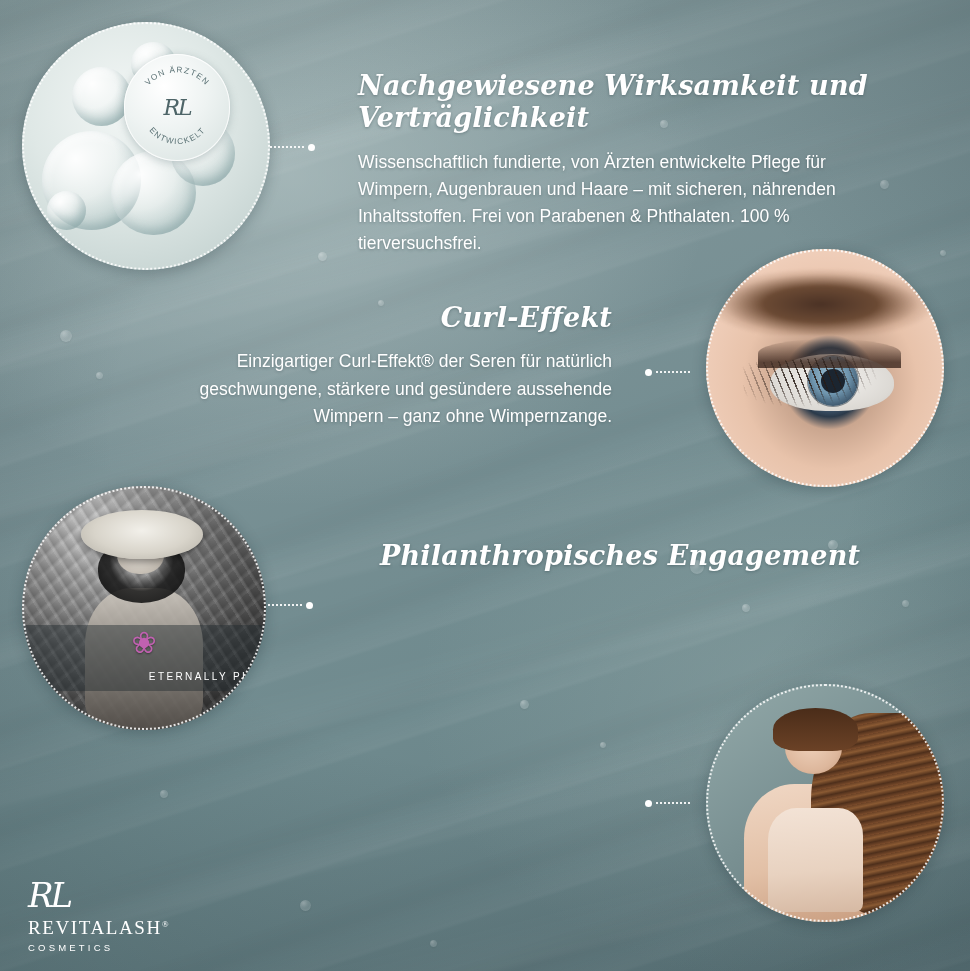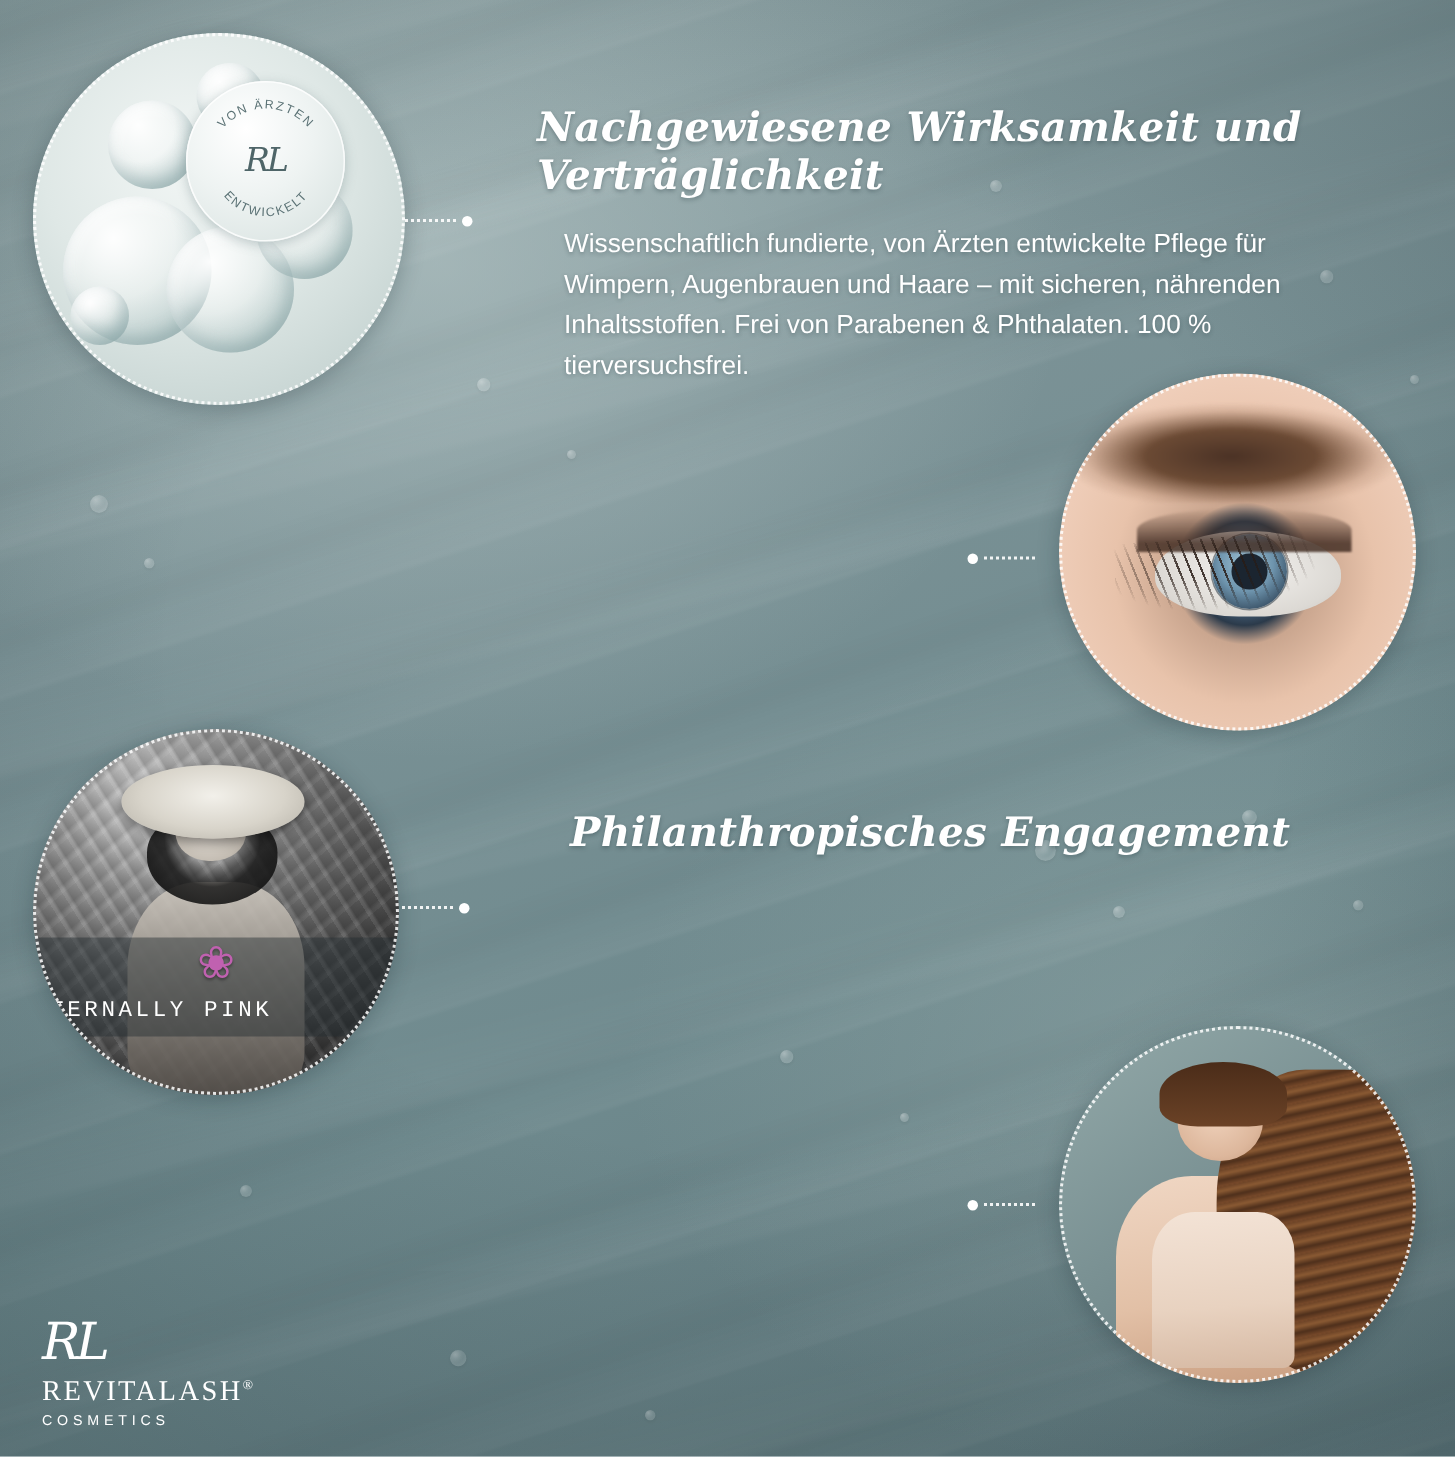--- a/index.html
+++ b/index.html
@@ -252,25 +252,24 @@
     left: 50%; bottom: 72px;
     transform: translateX(-50%);
     font-size: 30px;
     color: #c061b0;
     line-height: 1;
     text-shadow: 0 1px 2px rgba(0,0,0,0.4);
   }
   .pink-label {
     position: absolute;
     left: 0; right: 0; bottom: 48px;
-    text-align: left;
+    text-align: right;
     color: #ffffff;
-    font-size: 15px;
+    font-size: 10px;
     letter-spacing: 2.4px;
-    font-family: Liberation Mono, monospace;
   }
 
   
   .hair-circle {
     left: 706px; top: 684px; width: 238px; height: 238px;
     background: radial-gradient(circle at 40% 25%, #9fb4b4 0%, #7f9698 45%, #5e7579 100%);
   }
   .hair-bg {
     position: absolute; inset: 0;
     background: linear-gradient(145deg, #93a9a9 0%, #7a9193 45%, #5f7578 100%);
@@ -333,21 +332,21 @@
   .brand .sub {
     font-family: "Liberation Sans", sans-serif;
     font-size: 9.5px;
     letter-spacing: 3.2px;
     margin-top: 3px;
     text-align: left;
   }
 
   
   #block-1 { left: 358px; top: 70px; width: 592px; }
-  #block-1 .body-copy { margin-top: 14px; width: 530px; margin-left: 18px; }
+  #block-1 .body-copy { margin-top: 14px; width: 530px; }
 
   #block-2 { left: 150px; top: 302px; width: 462px; text-align: right; }
   #block-2 .body-copy { margin-top: 14px; }
 
   #block-3 { left: 380px; top: 540px; width: 560px; }
   #block-3 .body-copy { margin-top: 14px; width: 430px; }
 
   #block-4 { left: 52px; top: 760px; width: 560px; text-align: right; }
   #block-4 .body-copy { margin-top: 16px; }
 
@@ -428,20 +427,24 @@
     <div class="eye-lid"></div>
     <div class="lashes"></div>
   </div>
   <div class="dotted-ring" style="left:706px; top:249px; width:234px; height:234px;"></div>
 
   <div class="connector rev" id="conn-2">
     <span class="dots"></span>
     <span class="node"></span>
   </div>
 
+  <div class="block" id="block-2">
+    <div class="headline">Curl-Effekt</div>
+    <div class="body-copy">Einzigartiger Curl-Effekt® der Seren für natürlich geschwungene, stärkere und gesündere aussehende Wimpern – ganz ohne Wimpernzange.</div>
+  </div>
 
   <div class="circle-frame pink-circle">
     <div class="pink-foliage"></div>
     <div class="pink-body"></div>
     <div class="pink-hair"></div>
     <div class="pink-face"></div>
     <div class="pink-hat"></div>
     <div class="pink-band"></div>
     <div class="pink-ribbon">❀</div>
     <div class="pink-label">ETERNALLY PINK</div>

